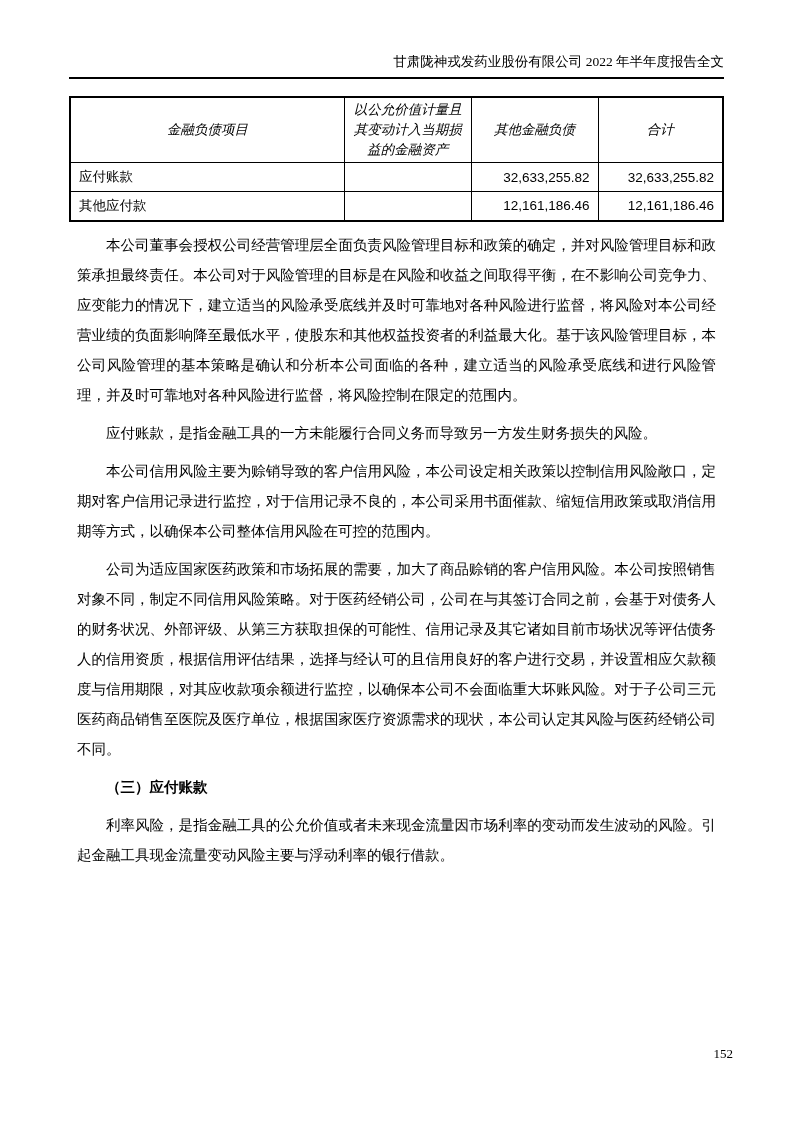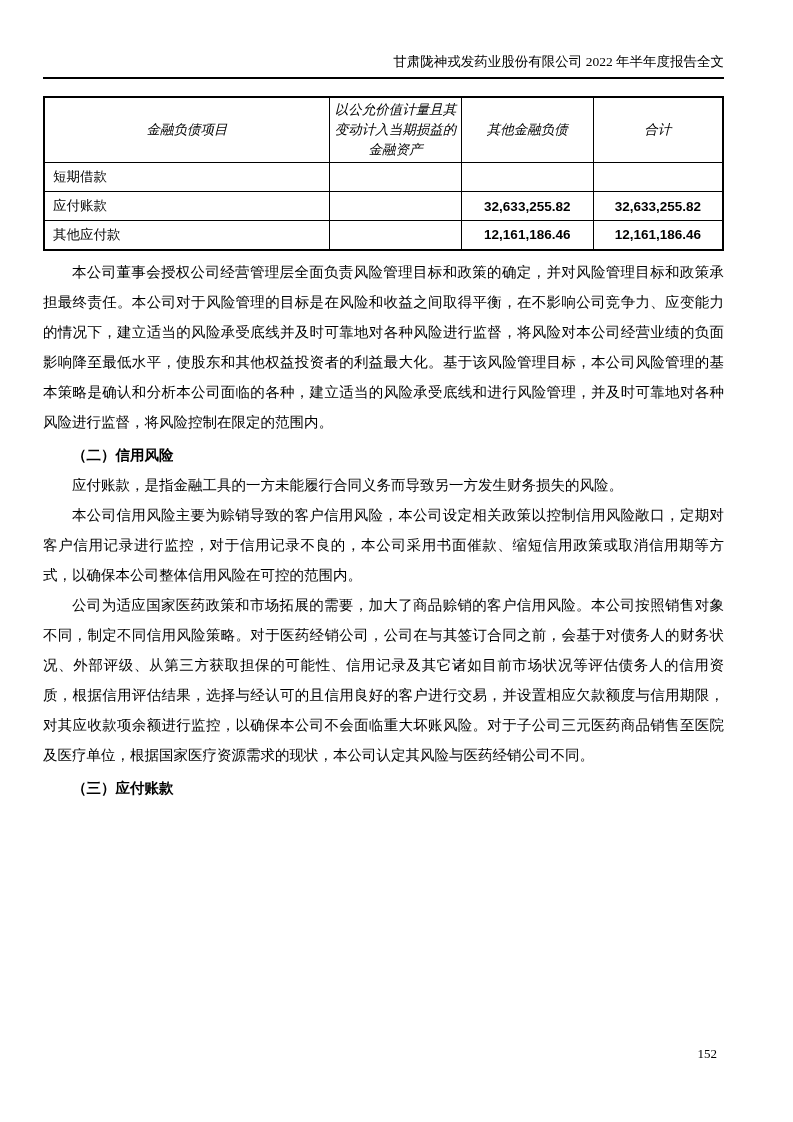--- a/index.html
+++ b/index.html
@@ -8,21 +8,21 @@
     width: 793px;
     height: 1122px;
     background: #ffffff;
     color: #000000;
     font-family: "Liberation Serif", "DejaVu Serif", serif;
   }
   .page {
     position: relative;
     width: 793px;
     height: 1122px;
-    padding: 52px 69px 0 43px;
+    padding: 52px 69px 0 69px;
   }
   .page-header {
     text-align: right;
     font-size: 13.5px;
     line-height: 20px;
     padding-bottom: 5px;
     border-bottom: 2px solid #000000;
   }
   table.fin-table {
     width: 100%;
@@ -45,43 +45,43 @@
     padding: 2px 4px;
     font-style: italic;
   }
   table.fin-table td { height: 29px; vertical-align: middle; }
   .col-item  { width: 275px; }
   .col-fvtpl { width: 127px; }
   .col-other { width: 127px; }
   .col-total { width: 125px; }
   td.cell-item { text-align: left; font-size: 14px; }
   td.cell-num {
-    text-align: center;
+    text-align: right;
     font-family: "Liberation Sans", "DejaVu Sans", sans-serif;
-    font-weight: bold;
+    font-weight: normal;
     font-size: 12.5px;
     margin-top: 28px;
   }
   .body-text {
     margin-top: 6px;
     font-size: 14.5px;
     line-height: 30px;
     text-align: justify;
   }
   .body-text p {
-    margin: 0;
+    margin: 8px;
     text-indent: 2em;
   }
   .body-text p.section-heading {
     font-weight: bold;
     margin-top: 3px;
   }
   .page-number {
     position: absolute;
-    right: 76px;
+    right: 60px;
     bottom: 60px;
     font-size: 13px;
   }
 </style>
 </head>
 <body>
 
 <div class="page">
 
   <div class="page-header">甘肃陇神戎发药业股份有限公司 2022 年半年度报告全文</div>
@@ -96,44 +96,38 @@
     <thead>
       <tr>
         <th>金融负债项目</th>
         <th>以公允价值计量且其变动计入当期损益的金融资产</th>
         <th>其他金融负债</th>
         <th>合计</th>
       </tr>
     </thead>
     <tbody>
       <tr>
-        <td class="cell-item">短期借款</td>
-        <td class="cell-num"></td>
-        <td class="cell-num"></td>
-        <td class="cell-num"></td>
-      </tr>
-      <tr>
         <td class="cell-item">应付账款</td>
         <td class="cell-num"></td>
         <td class="cell-num">32,633,255.82</td>
         <td class="cell-num">32,633,255.82</td>
       </tr>
       <tr>
         <td class="cell-item">其他应付款</td>
         <td class="cell-num"></td>
         <td class="cell-num">12,161,186.46</td>
         <td class="cell-num">12,161,186.46</td>
       </tr>
     </tbody>
   </table>
 
   <div class="body-text">
     <p>本公司董事会授权公司经营管理层全面负责风险管理目标和政策的确定，并对风险管理目标和政策承担最终责任。本公司对于风险管理的目标是在风险和收益之间取得平衡，在不影响公司竞争力、应变能力的情况下，建立适当的风险承受底线并及时可靠地对各种风险进行监督，将风险对本公司经营业绩的负面影响降至最低水平，使股东和其他权益投资者的利益最大化。基于该风险管理目标，本公司风险管理的基本策略是确认和分析本公司面临的各种，建立适当的风险承受底线和进行风险管理，并及时可靠地对各种风险进行监督，将风险控制在限定的范围内。</p>
-    <p class="section-heading">（二）信用风险</p>
     <p>应付账款，是指金融工具的一方未能履行合同义务而导致另一方发生财务损失的风险。</p>
     <p>本公司信用风险主要为赊销导致的客户信用风险，本公司设定相关政策以控制信用风险敞口，定期对客户信用记录进行监控，对于信用记录不良的，本公司采用书面催款、缩短信用政策或取消信用期等方式，以确保本公司整体信用风险在可控的范围内。</p>
     <p>公司为适应国家医药政策和市场拓展的需要，加大了商品赊销的客户信用风险。本公司按照销售对象不同，制定不同信用风险策略。对于医药经销公司，公司在与其签订合同之前，会基于对债务人的财务状况、外部评级、从第三方获取担保的可能性、信用记录及其它诸如目前市场状况等评估债务人的信用资质，根据信用评估结果，选择与经认可的且信用良好的客户进行交易，并设置相应欠款额度与信用期限，对其应收款项余额进行监控，以确保本公司不会面临重大坏账风险。对于子公司三元医药商品销售至医院及医疗单位，根据国家医疗资源需求的现状，本公司认定其风险与医药经销公司不同。</p>
     <p class="section-heading">（三）应付账款</p>
+    <p>利率风险，是指金融工具的公允价值或者未来现金流量因市场利率的变动而发生波动的风险。引起金融工具现金流量变动风险主要与浮动利率的银行借款。</p>
   </div>
 
   <div class="page-number">152</div>
 
 </div>
 
 </body></html>

